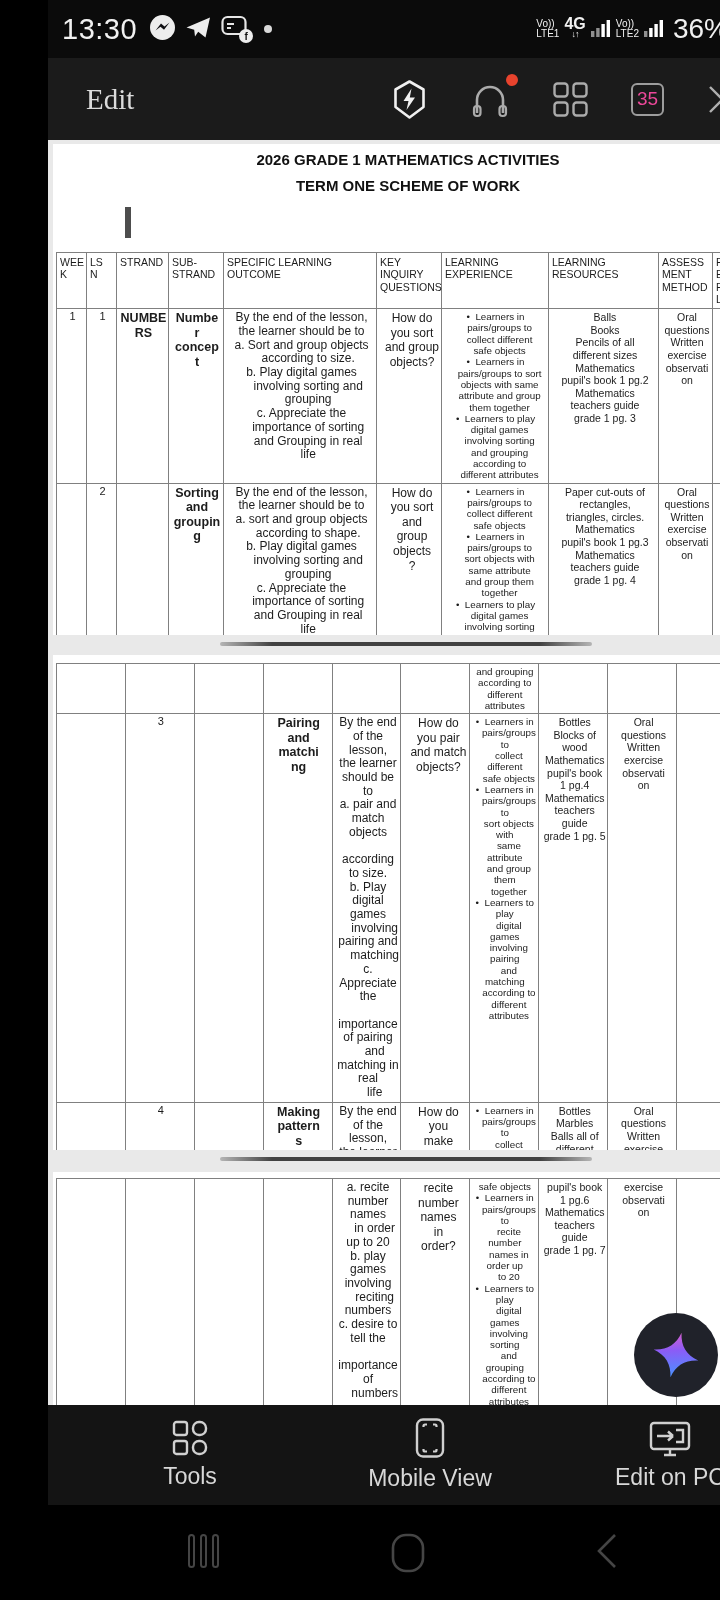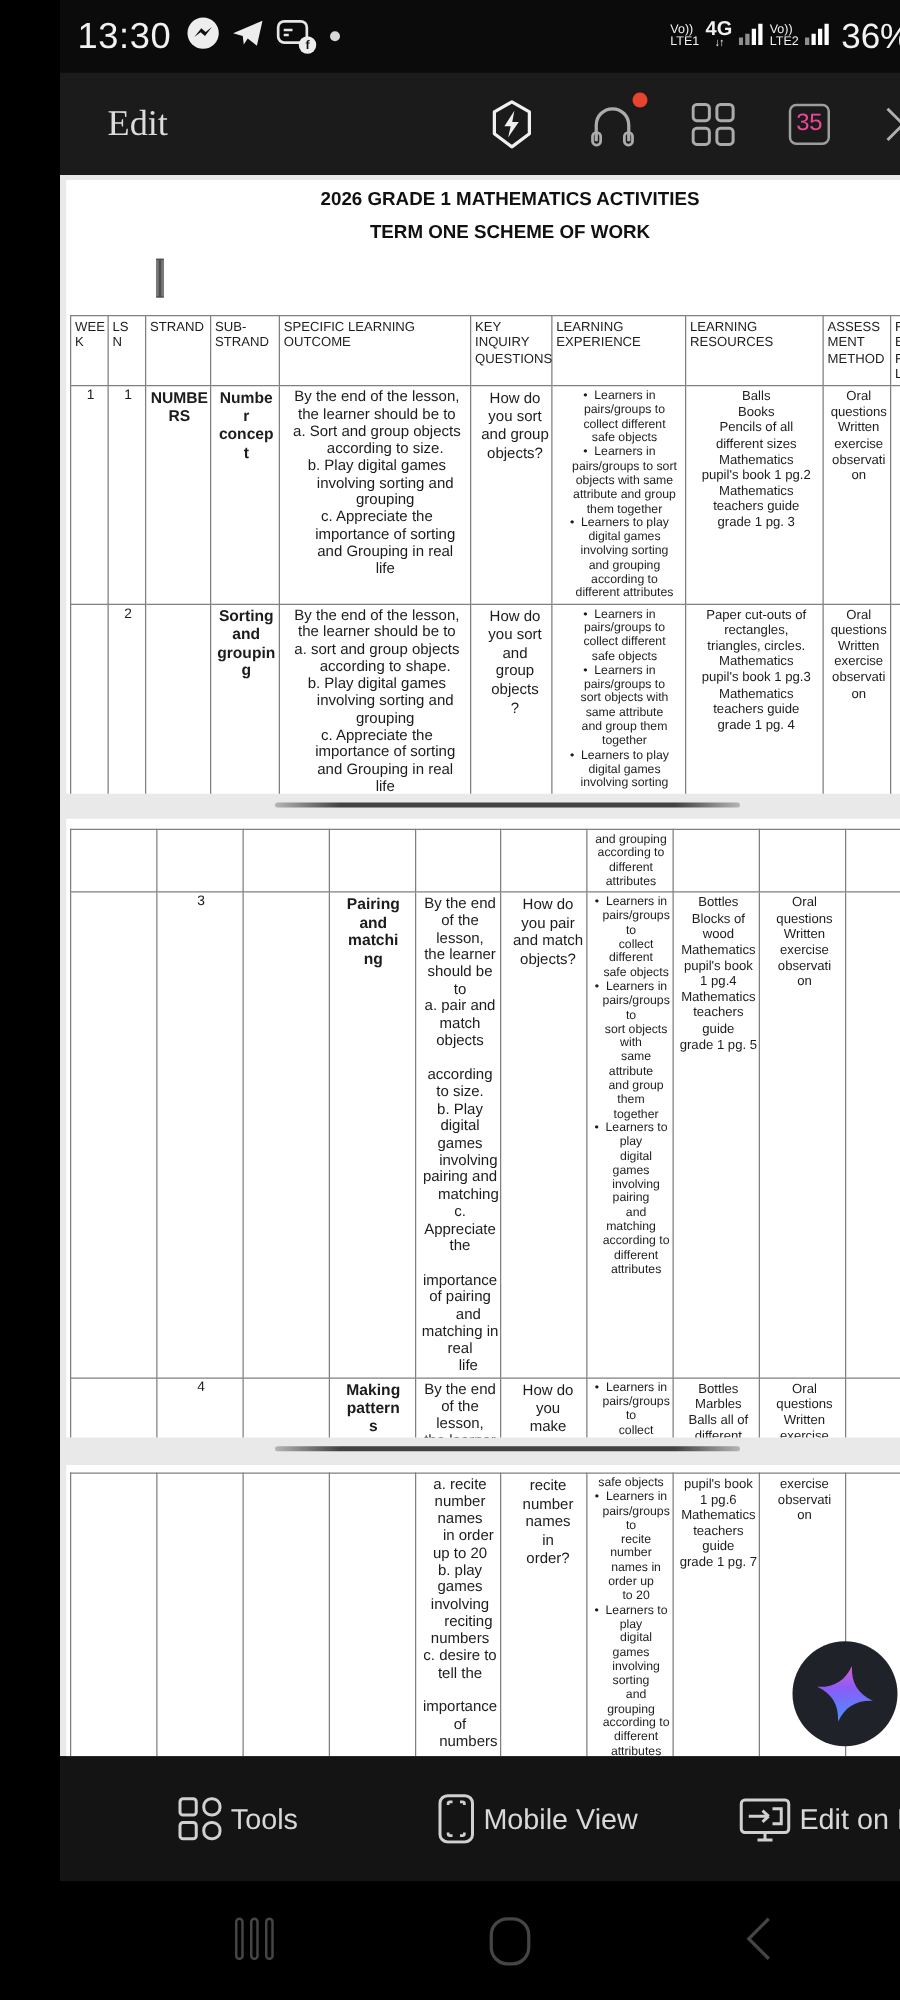--- a/index.html
+++ b/index.html
@@ -73,21 +73,21 @@
   .cw{width:30px}.cl{width:30px}.cs{width:52px}.cu{width:55px}.co{width:153px}
   .ck{width:65px}.ce{width:107px}.cr{width:110px}.ca{width:54px}.cf{width:34px}
 
   
   .fab { position:absolute; left:586px; top:1313px; width:84px; height:84px; border-radius:50%;
     background:#20222a; display:flex; align-items:center; justify-content:center; z-index:6; }
 
   
   .bottombar { position:absolute; top:1405px; left:0; width:720px; height:100px; background:#141414;
     display:flex; align-items:stretch; z-index:5; }
-  .bb-item { flex:1; display:flex; flex-direction:row; align-items:center; justify-content:center; gap:7px;padding-left:44px; }
+  .bb-item { flex:1; display:flex; flex-direction:column; align-items:center; justify-content:center; gap:7px;padding-left:44px; }
   .bb-label { color:#d8d8d8; font-size:23px; }
 
   
   .navbar { position:absolute; top:1505px; left:0; width:720px; height:95px; background:#000; z-index:5; }
   .nv { position:absolute; top:28px; }
   .nv-recents { left:140px; }
   .nv-home { left:343px; }
   .nv-back { left:548px; }
 </style>
 </head>

